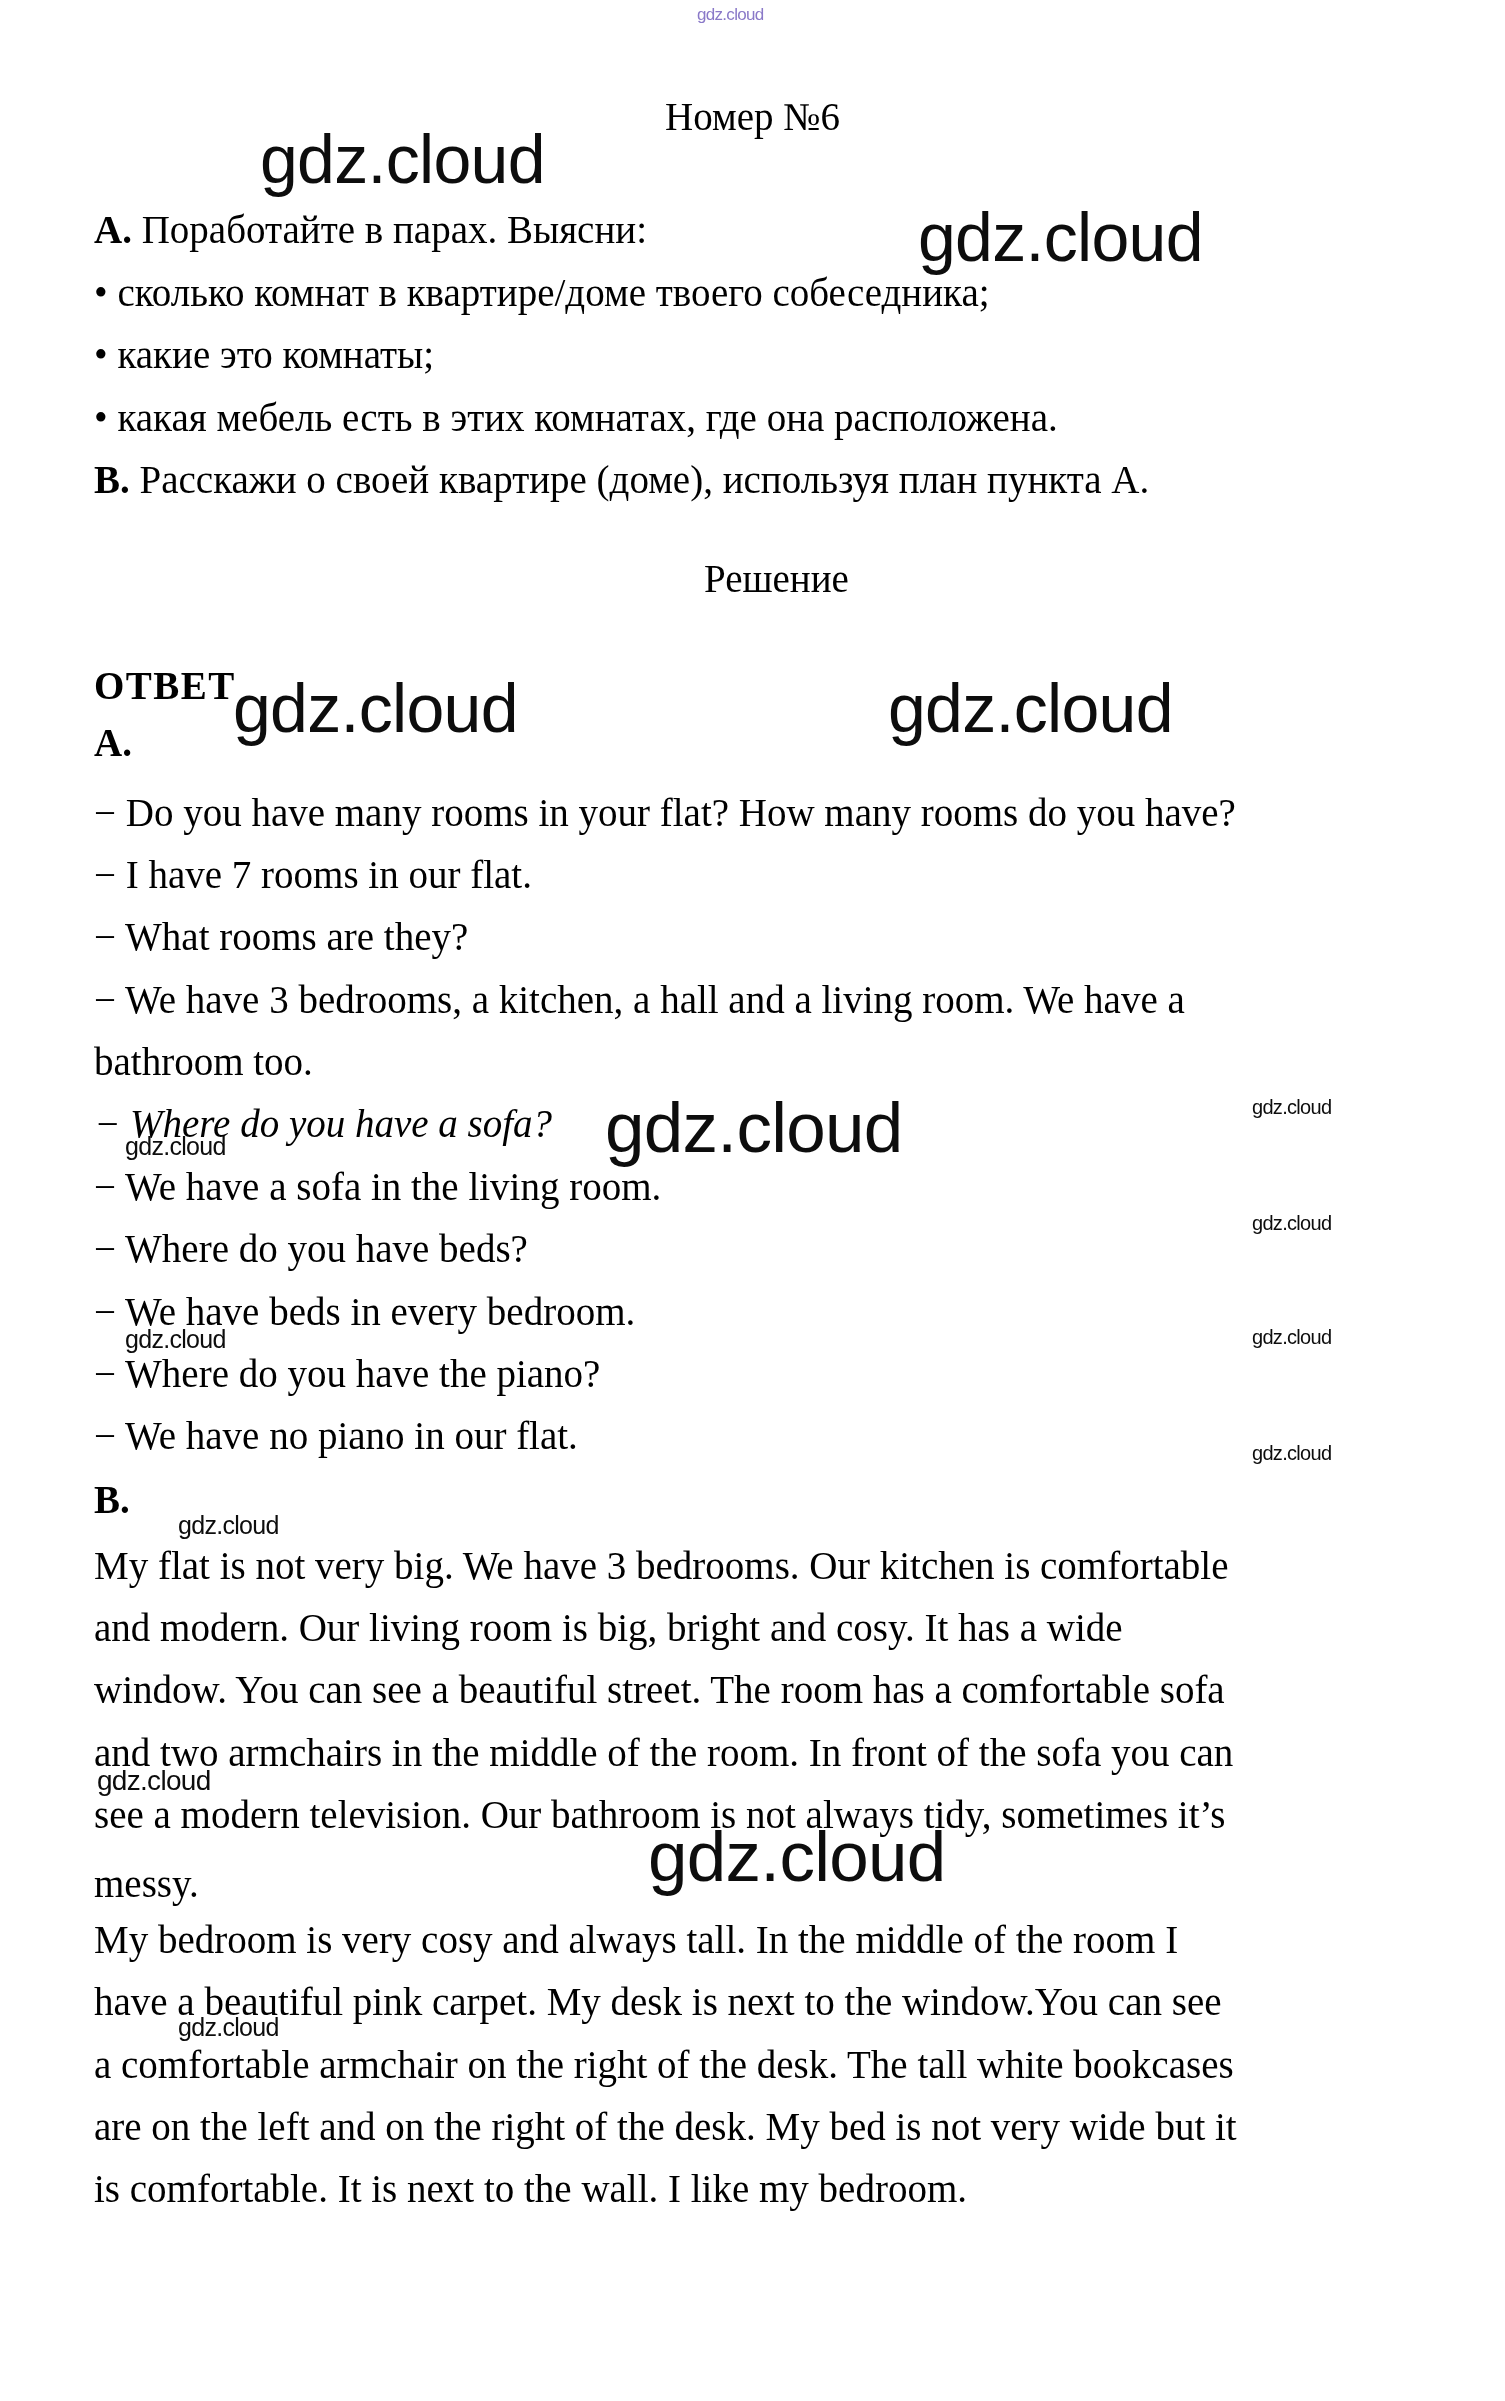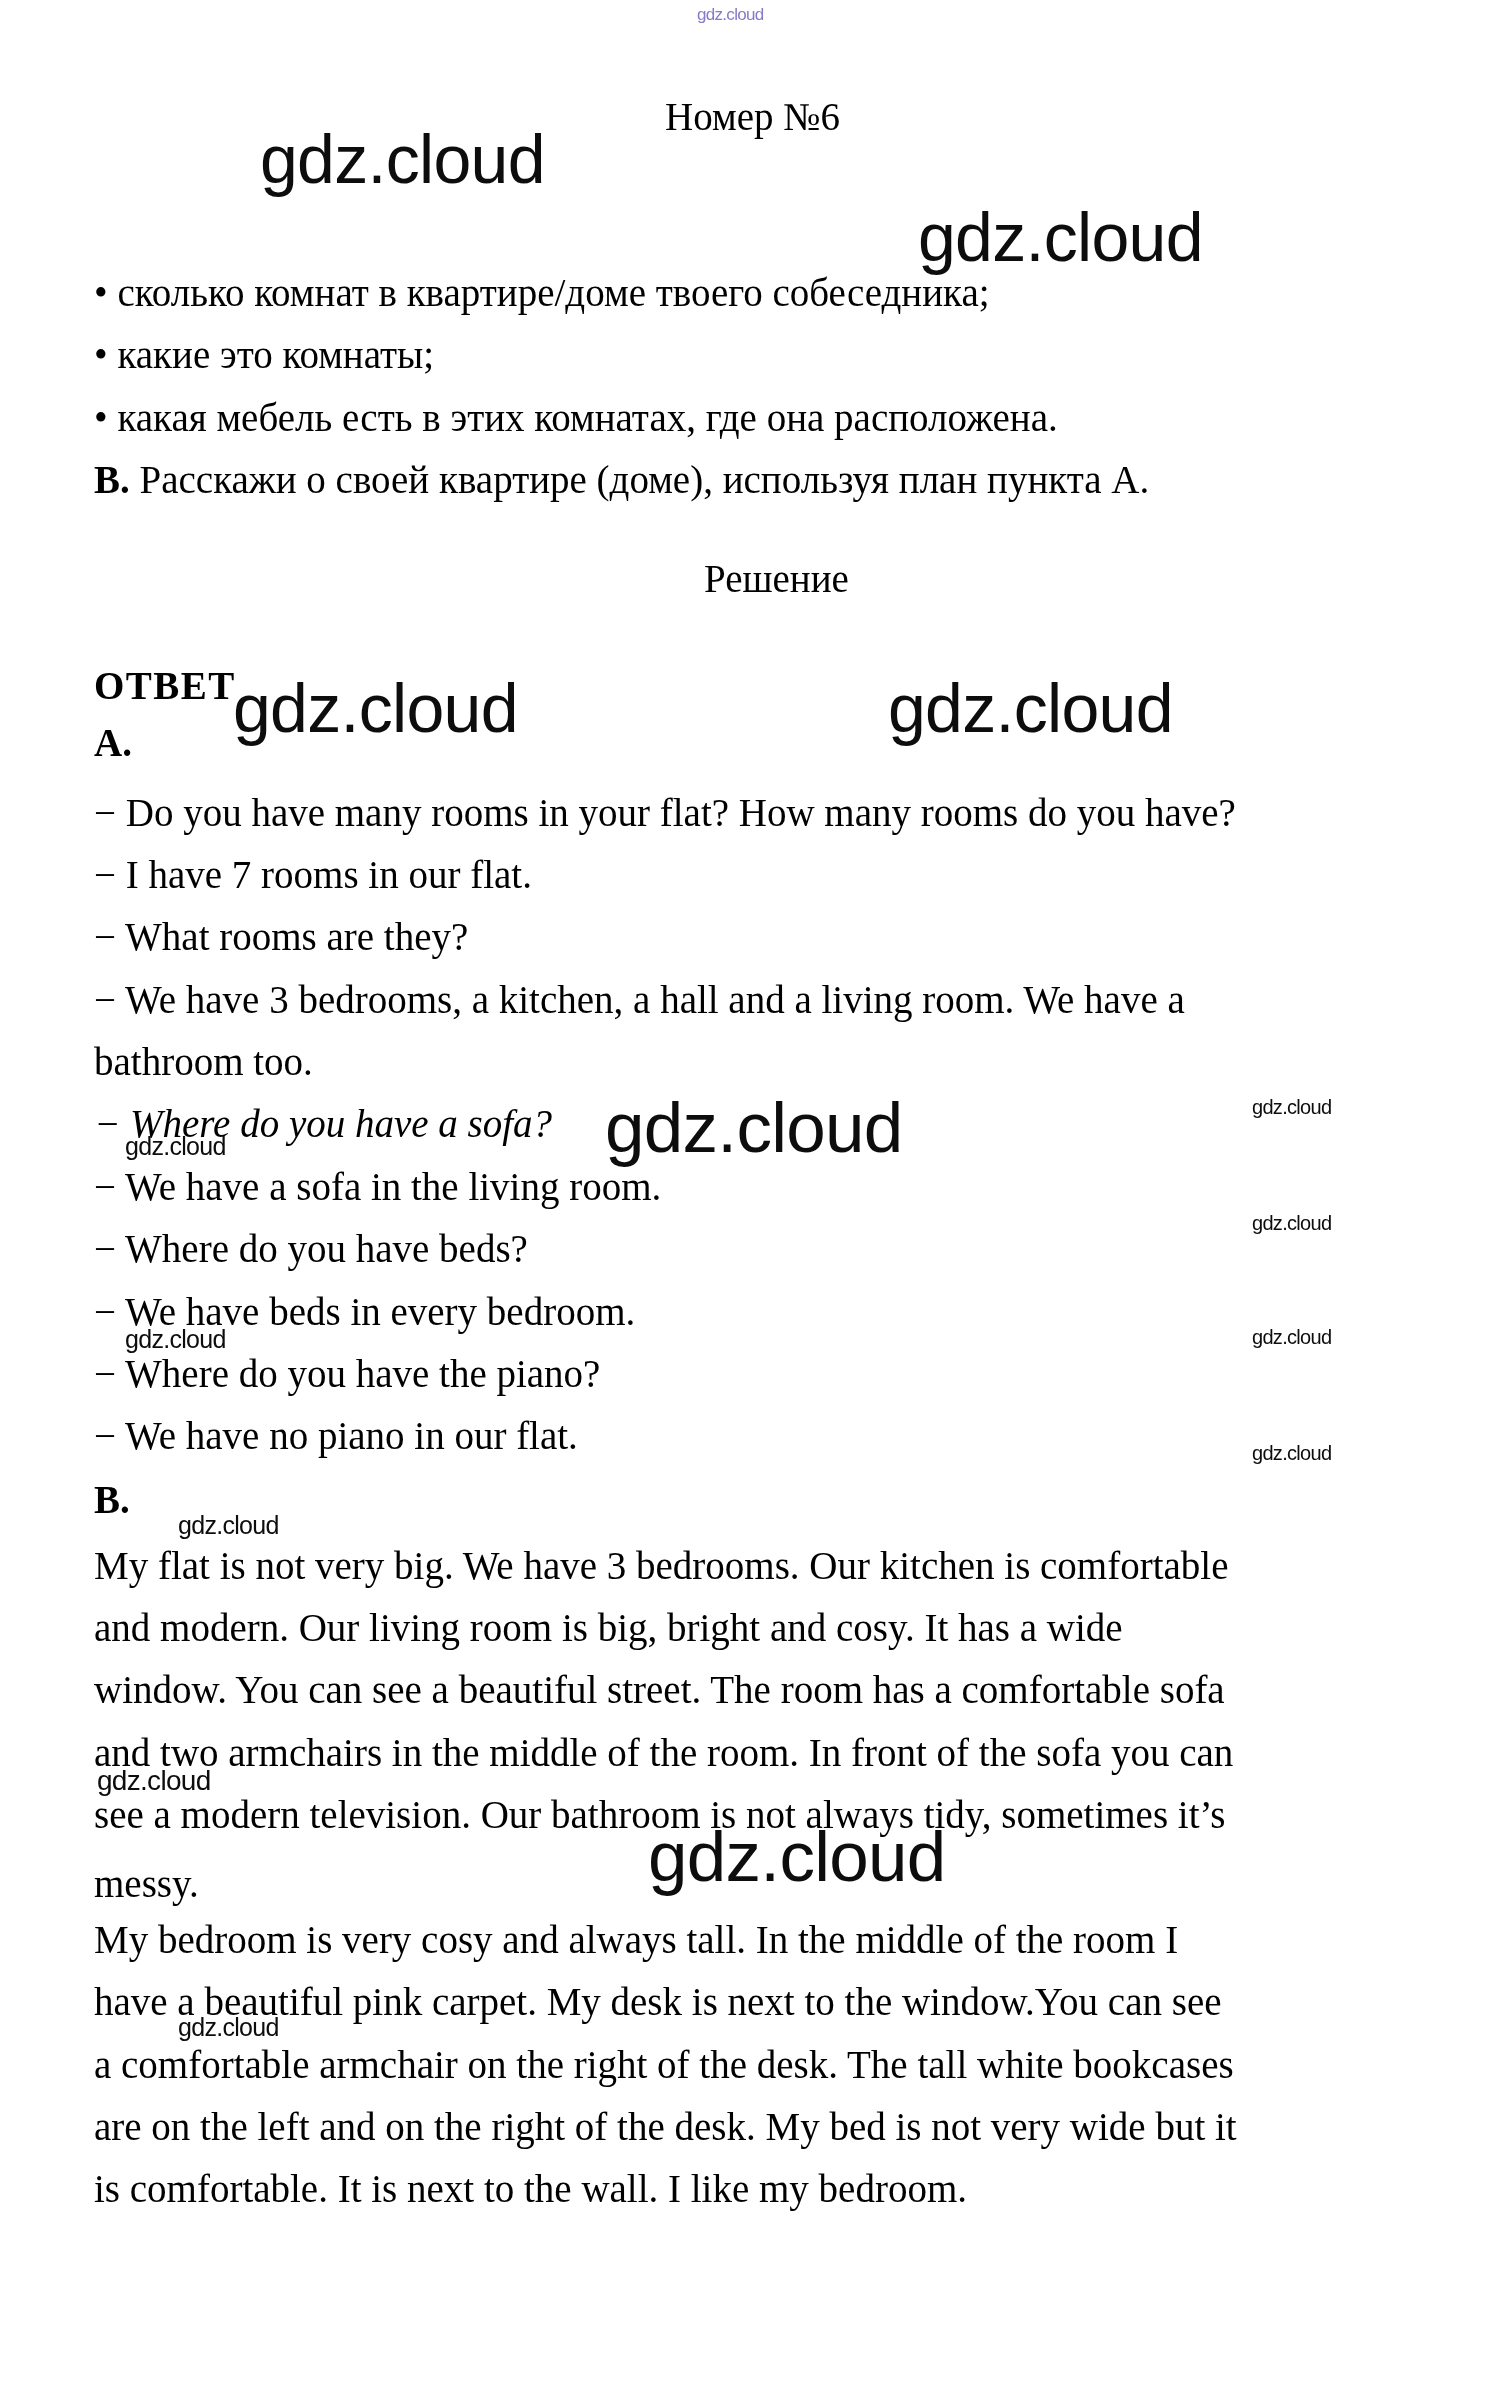--- a/index.html
+++ b/index.html
@@ -38,20 +38,24 @@
 <body>
 
 <div class="page">
 
   <span class="wm" style="left:697px; top:6px; font-size:17px; color:#8a79c8;">gdz.cloud</span>
 
   <div class="line center" style="top:96px;text-align:center;">Номер №6</div>
 
   <span class="wm" style="left:260px; top:125px; font-size:68px;">gdz.cloud</span>
 
+  <div class="line" style="top:209px;">
+    <span class="bold">А.</span>
+    <span>Поработайте в парах. Выясни:</span>
+  </div>
 
   <span class="wm" style="left:918px; top:203px; font-size:68px;">gdz.cloud</span>
 
   <div class="line" style="top:272px;">• сколько комнат в квартире/доме твоего собеседника;</div>
   <div class="line" style="top:334px;">• какие это комнаты;</div>
   <div class="line" style="top:397px;">• какая мебель есть в этих комнатах, где она расположена.</div>
 
   <div class="line" style="top:459px;">
     <span class="bold">В.</span>
     <span>Расскажи о своей квартире (доме), используя план пункта А.</span>

